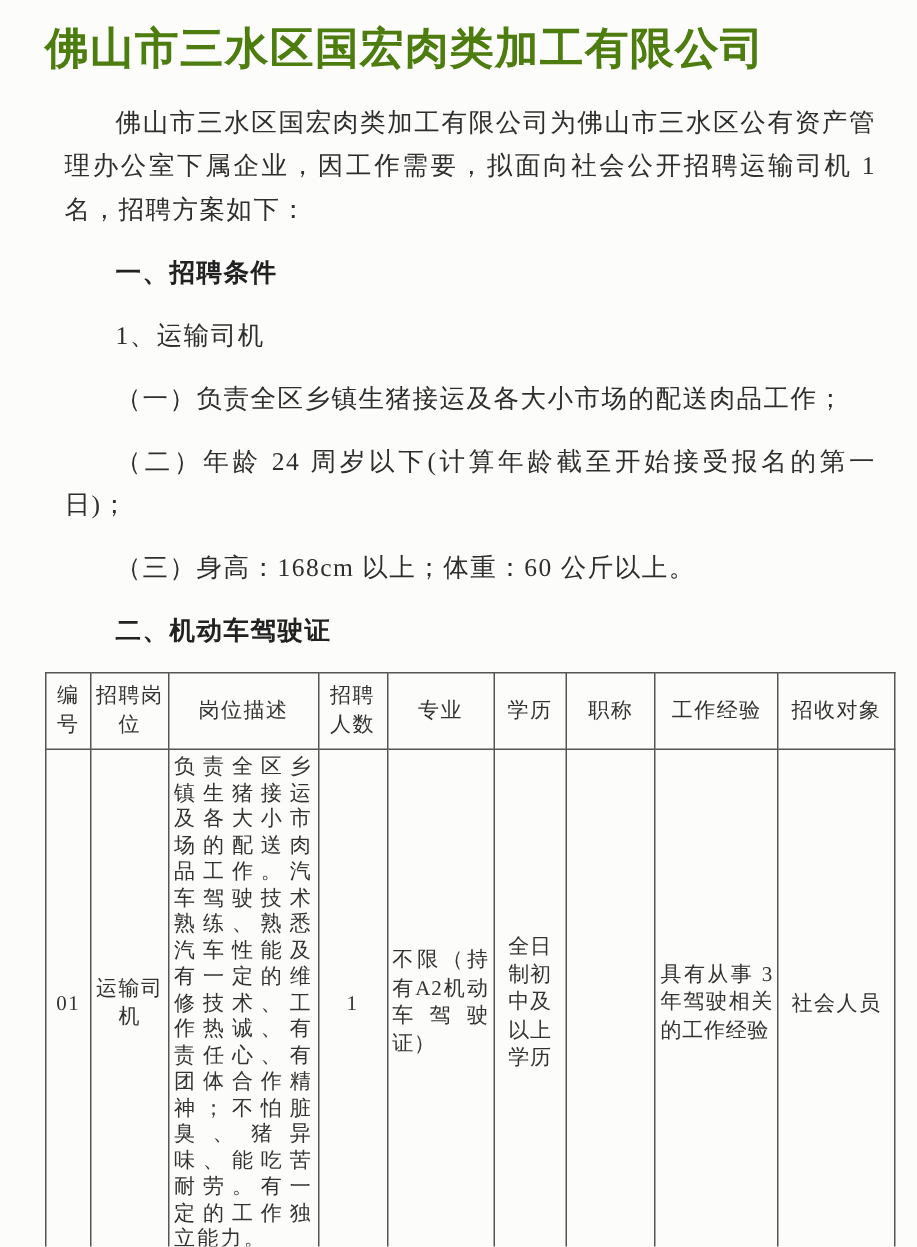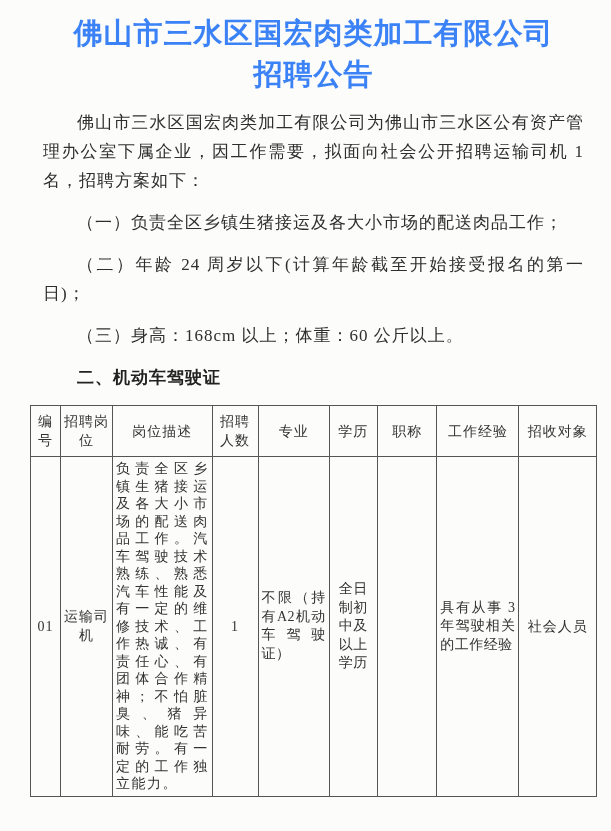--- a/index.html
+++ b/index.html
@@ -10,27 +10,26 @@
     color:#2c2c2c;
     -webkit-font-smoothing:antialiased;
   }
   .page {
     box-sizing:border-box;
     width:611px; height:831px;
     padding:13px 14px 0 30px;
     overflow:hidden;
   }
   .title {
-    text-align:center;
     font-family:"Liberation Sans","DejaVu Sans",sans-serif;
     font-weight:700;
     font-size:29px;
     line-height:41px;
     letter-spacing:1px;
-    color:#3b82f6;
+    color:#4d7c0f;
     margin:0 0 9px 0;
   }
   .bodytext p {
     margin:13px;
     font-size:17px;
     line-height:29px;
     letter-spacing:1px;
     text-align:justify;
     text-justify:inter-character;
     text-indent:2em;
@@ -86,26 +85,27 @@
     padding:3px 7px;
   }
 </style>
 </head>
 <body>
 
 <div class="page">
 
   <h1 class="title">
     <span>佛山市三水区国宏肉类加工有限公司</span><br>
-    <span>招聘公告</span>
   </h1>
 
   <div class="bodytext">
     <p>佛山市三水区国宏肉类加工有限公司为佛山市三水区公有资产管理办公室下属企业，因工作需要，拟面向社会公开招聘运输司机 1 名，招聘方案如下：</p>
 
+    <p class="heading">一、招聘条件</p>
+    <p>1、运输司机</p>
 
     <p>（一）负责全区乡镇生猪接运及各大小市场的配送肉品工作；</p>
     <p>（二）年龄 24 周岁以下(计算年龄截至开始接受报名的第一日)；</p>
     <p>（三）身高：168cm 以上；体重：60 公斤以上。</p>
 
     <p class="heading">二、机动车驾驶证</p>
   </div>
 
   <table class="jobs">
     <colgroup>

